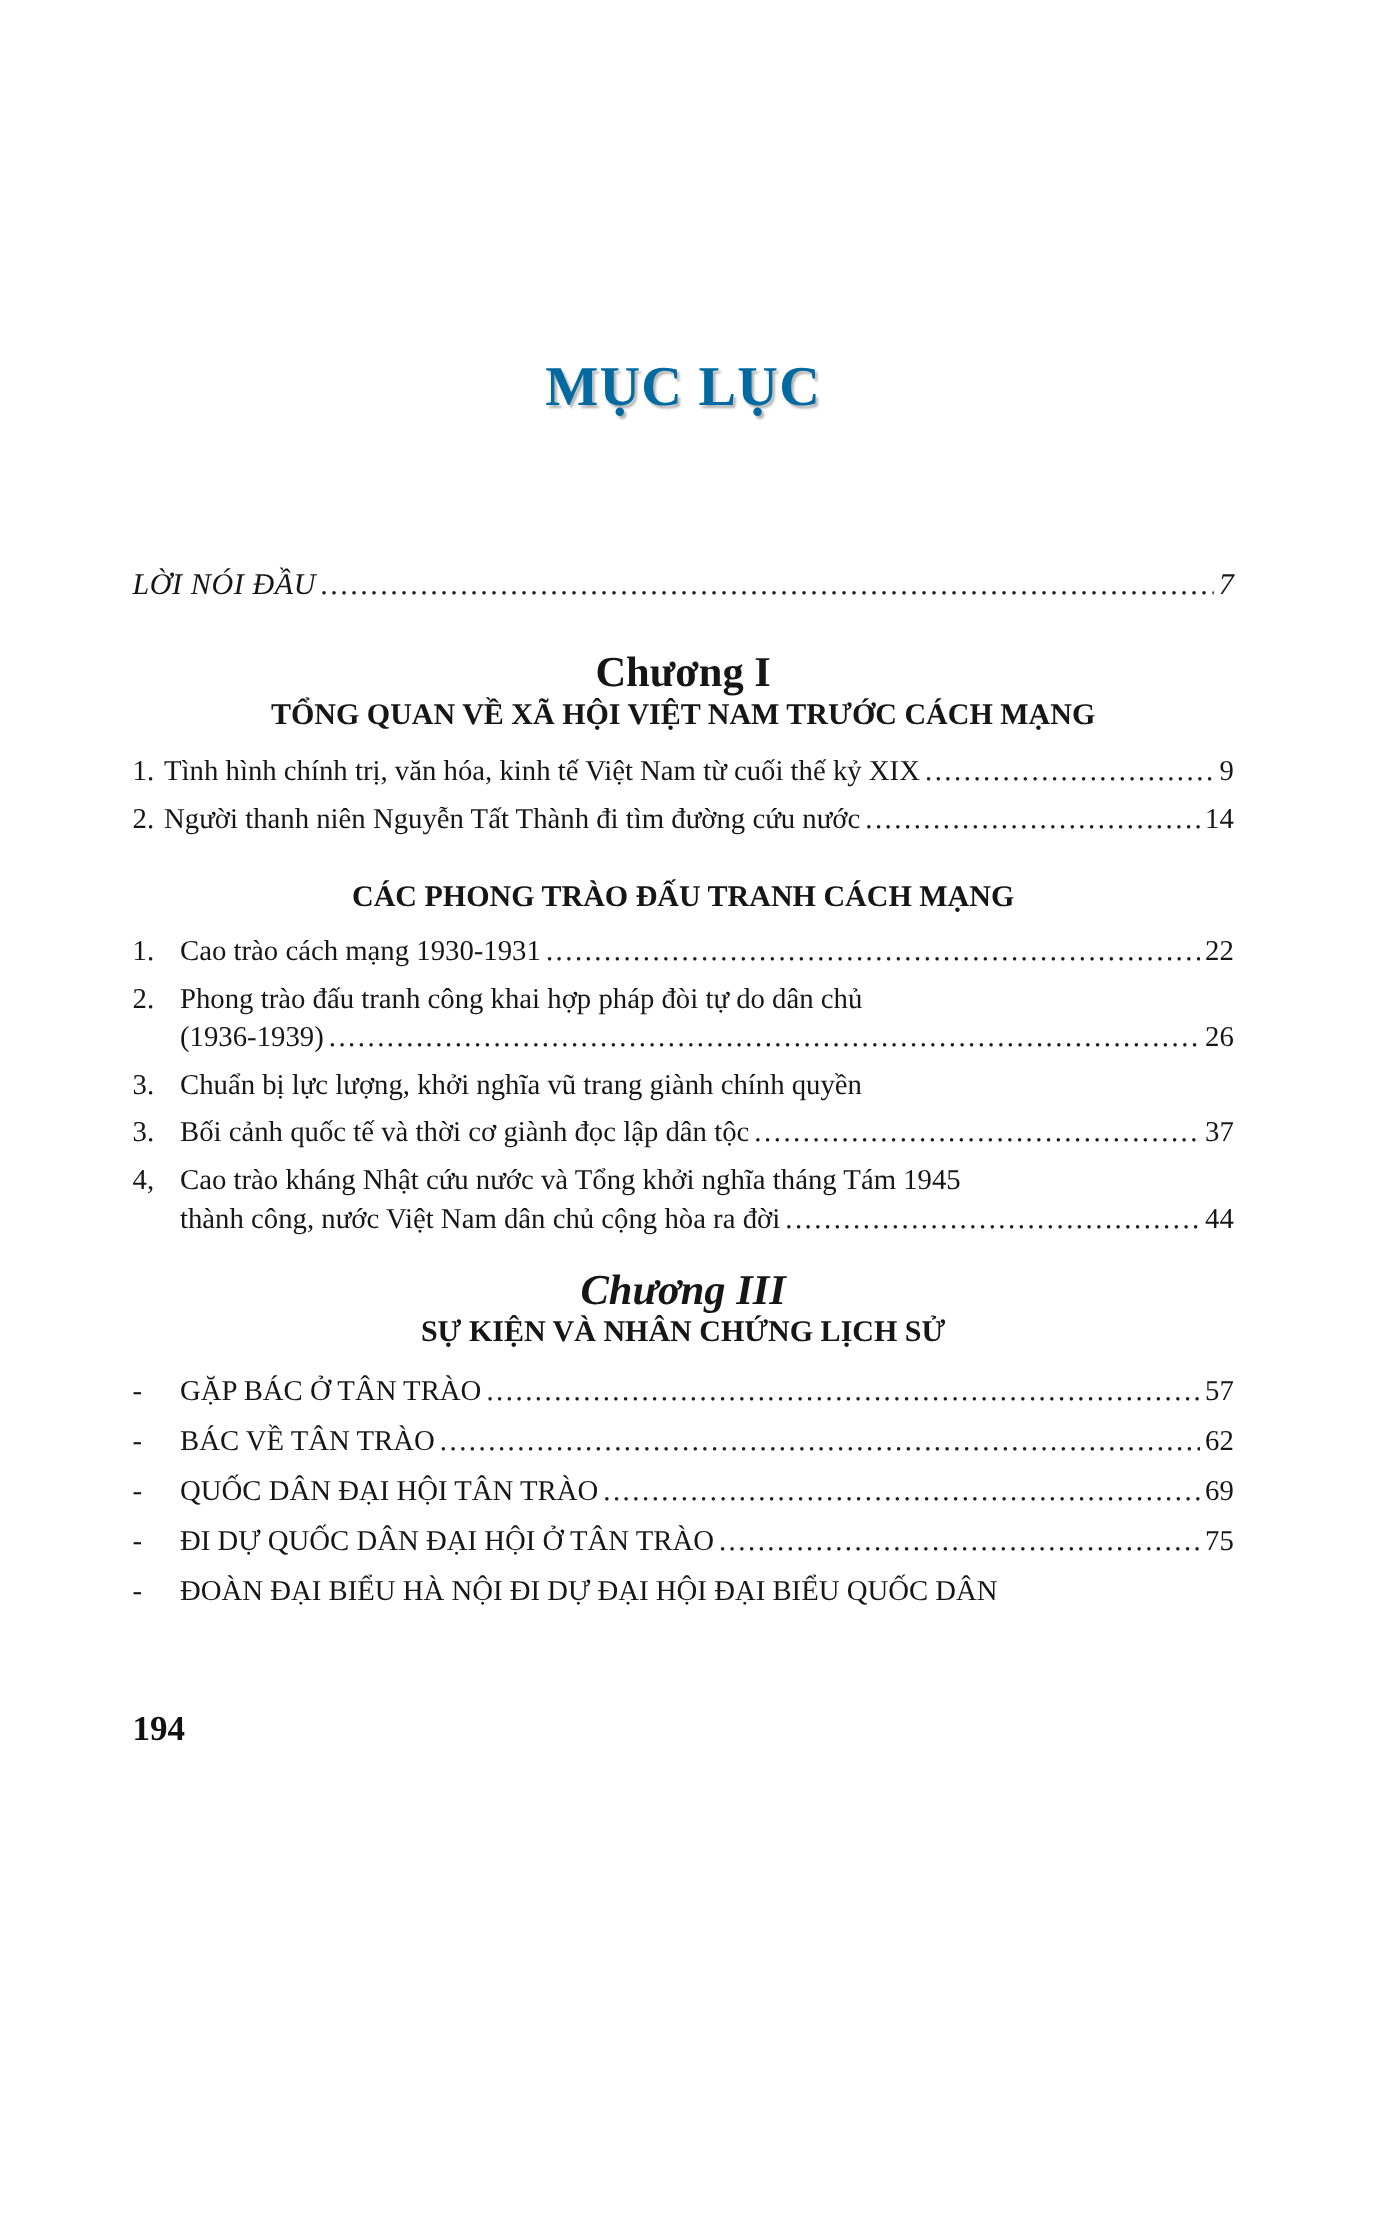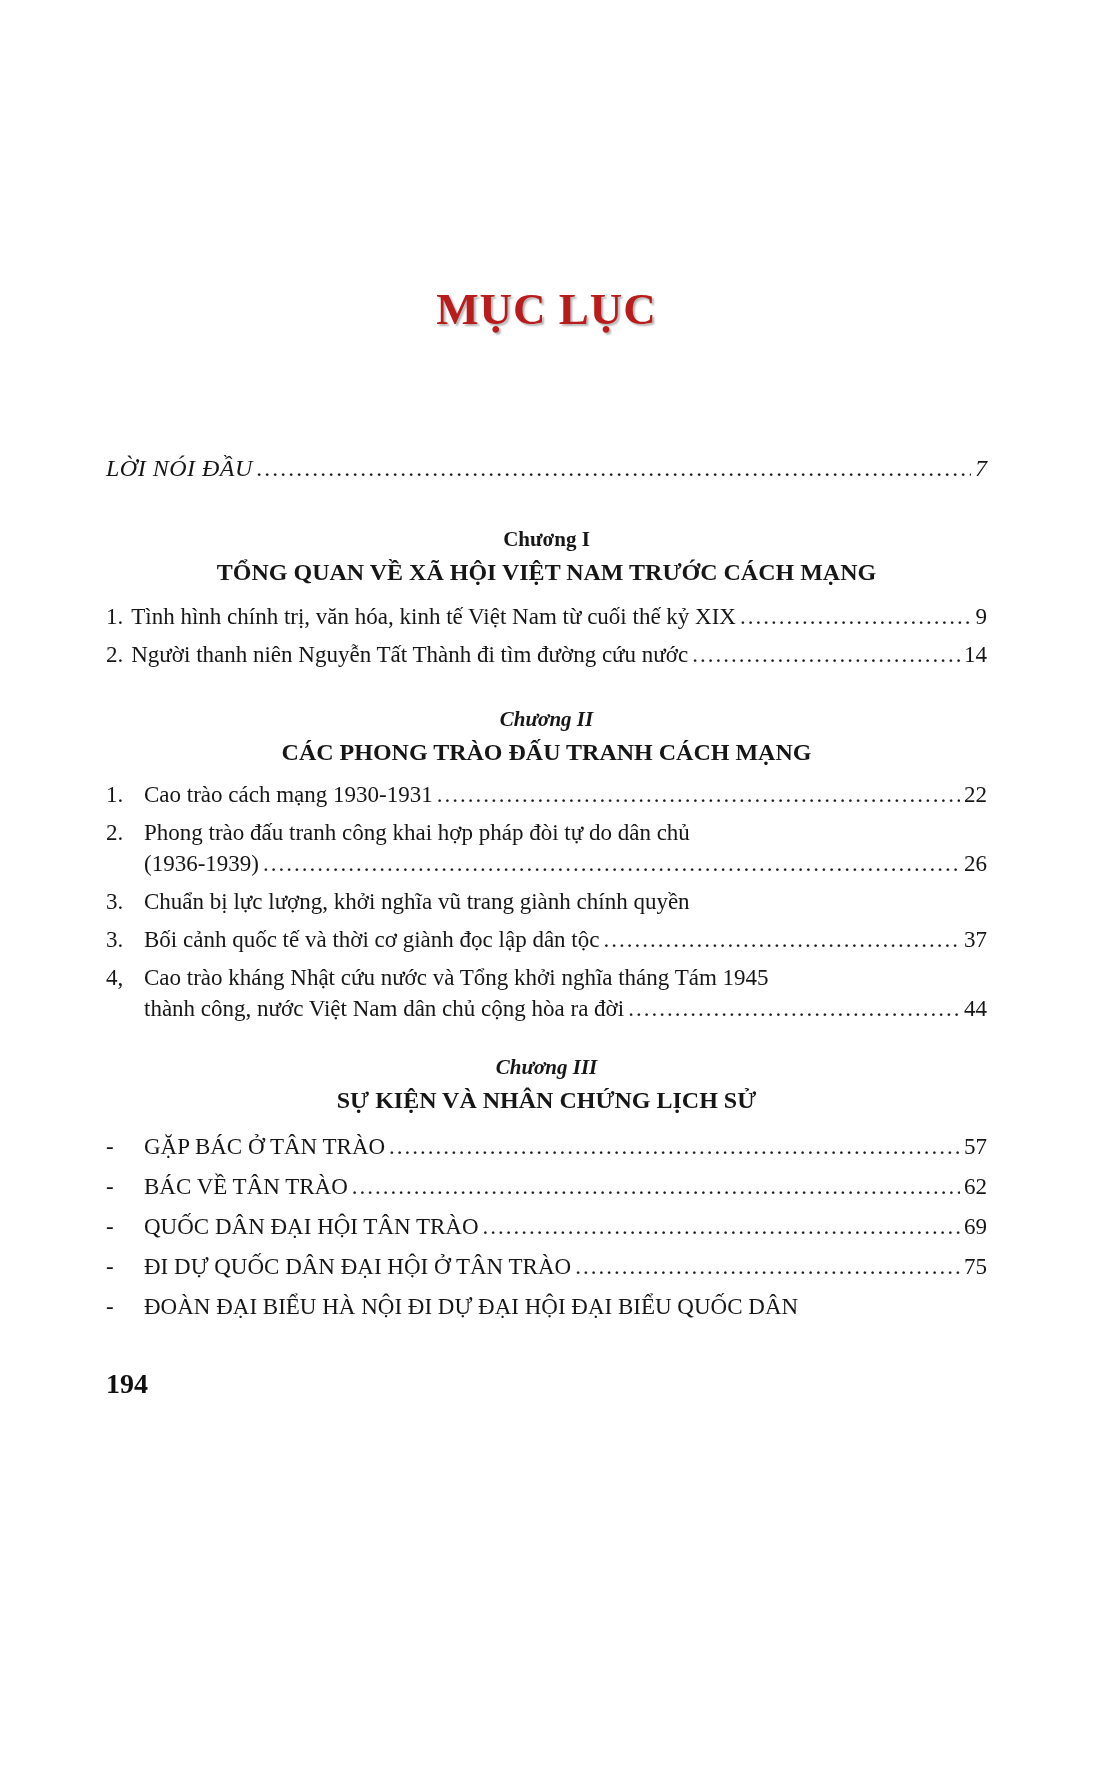--- a/index.html
+++ b/index.html
@@ -16,21 +16,21 @@
     overflow: hidden;
   }
   .content { padding: 283px 116px 0 106px; }
 
   .title {
     margin: 0;
     text-align: center;
     font-size: 45px;
     font-weight: bold;
     letter-spacing: 1px;
-    color: #b91c1c;
+    color: #0369a1;
     text-shadow: 2px 2px 2px rgba(0,0,0,0.30);
   }
 
   
   .entry {
     display: flex;
     align-items: baseline;
     line-height: 31px;
     margin-bottom: 7px;
   }
@@ -48,21 +48,21 @@
     content: "......................................................................................................................................................................................................................................................................................";
   }
   .pagenum { flex: 0 0 auto; white-space: nowrap; }
 
   .preface { margin-top: 118px; font-size: 24px; font-style: italic; }
   .preface .text { letter-spacing: 0.5px; }
 
   .ch-heading {
     text-align: center;
     font-weight: bold;
-    font-size: 21px;
+    font-size: 34px;
     line-height: 34px;
   }
   .ch-heading.italic { font-style: italic; }
   .ch-subtitle {
     text-align: center;
     font-weight: bold;
     font-size: 24px;
     line-height: 33px;
   }
   .chapter1 { margin-top: 38px; }
@@ -118,21 +118,20 @@
         <div class="entry">
           <span class="marker-inline">2.</span>
           <span class="text">Người thanh niên Nguyễn Tất Thành đi tìm đường cứu nước</span>
           <span class="dots"></span>
           <span class="pagenum">14</span>
         </div>
       </div>
     </div>
 
     <div class="chapter chapter2">
-      <div class="ch-heading italic">Chương II</div>
       <div class="ch-subtitle">CÁC PHONG TRÀO ĐẤU TRANH CÁCH MẠNG</div>
       <div class="toc-list">
 
         <div class="entry">
           <span class="marker">1.</span>
           <span class="text">Cao trào cách mạng 1930-1931</span>
           <span class="dots"></span>
           <span class="pagenum">22</span>
         </div>
 

